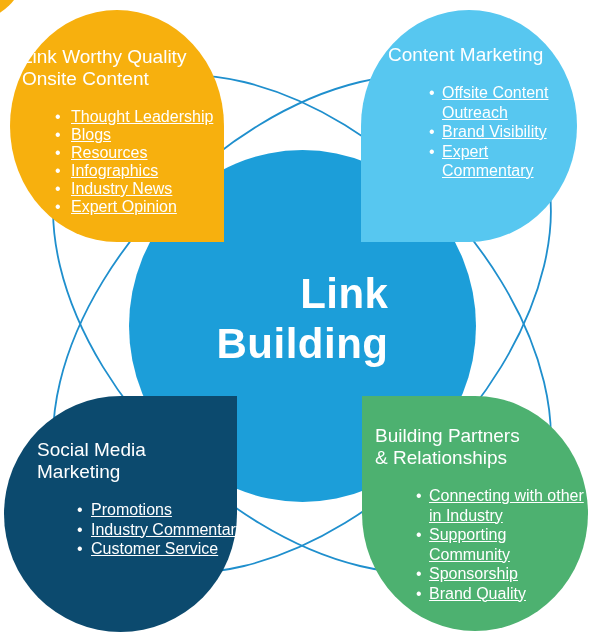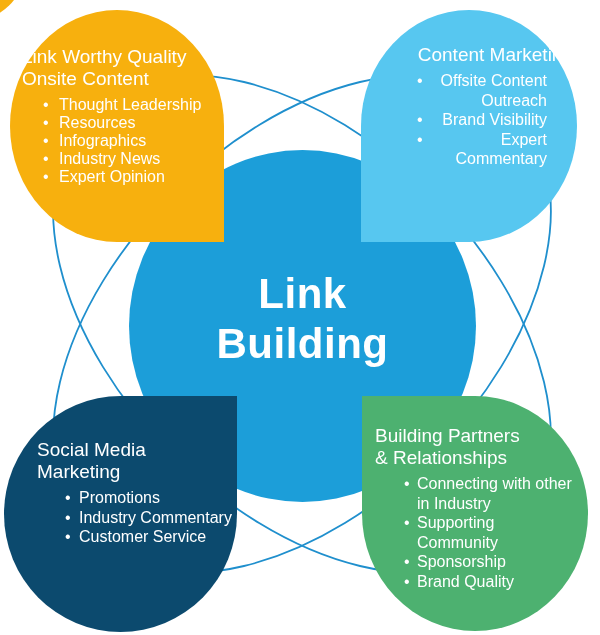--- a/index.html
+++ b/index.html
@@ -10,31 +10,31 @@
   }
   svg.bg { position:absolute; left:0; top:0; }
 
   
   .center-circle {
     position:absolute; left:129px; top:150px; width:347px; height:352px;
     border-radius:50%; display:flex; align-items:center; justify-content:center;
     z-index:2;
   }
   .center-title {
-    text-align:center; color:#fff; font-size:42px; font-weight:bold;
+    text-align:right; color:#fff; font-size:42px; font-weight:bold;
     line-height:50px; padding-bottom:14px; letter-spacing:0.5px;
   }
   .center-title span { display:block; }
 
   
   .node { position:absolute; color:#fff; z-index:3; }
   .node .title { position:absolute; font-size:19px; line-height:22px; }
   .blist {
-    position:absolute; list-style:none; margin:4px; padding:0;
-    font-size:16px; line-height:19.5px;
+    position:absolute; list-style:none; margin:16px; padding:0;
+    font-size:16px; line-height:19.5px;text-decoration:underline;
   }
   .blist li { position:relative; padding-left:13px; }
   .blist li::before { content:"\2022"; position:absolute; left:0; }
 
   .node-tl { left:10px;  top:10px;  width:214px; height:232px; border-radius:50% 50% 0 50%; }
   .node-tr { left:361px; top:10px;  width:216px; height:232px; border-radius:50% 50% 50% 0; }
   .node-bl { left:4px;   top:396px; width:233px; height:236px; border-radius:50% 0 50% 50%; }
   .node-br { left:362px; top:396px; width:226px; height:235px; border-radius:0 50% 50% 50%; }
 
   .node-tl .title { left:12px; top:36px; width:198px; }
@@ -66,28 +66,29 @@
     <div class="center-title">
       <span>Link</span>
       <span>Building</span>
     </div>
   </div>
 
   <div class="node node-tl" style="background-color: rgb(247, 176, 14);">
     <div class="title">Link Worthy Quality Onsite Content</div>
     <ul class="blist">
       <li>Thought Leadership</li>
+      <li>Blogs</li>
       <li>Resources</li>
       <li>Infographics</li>
       <li>Industry News</li>
       <li>Expert Opinion</li>
     </ul>
   </div>
 
-  <div class="node node-tr" style="background-color: rgb(87, 199, 240); text-align: right;">
+  <div class="node node-tr" style="background-color: rgb(87, 199, 240);">
     <div class="title">Content Marketing</div>
     <ul class="blist">
       <li>Offsite Content Outreach</li>
       <li>Brand Visibility</li>
       <li>Expert Commentary</li>
     </ul>
   </div>
 
   <div class="node node-bl" style="background-color: #0c4a6e;">
     <div class="title">Social Media Marketing</div>

